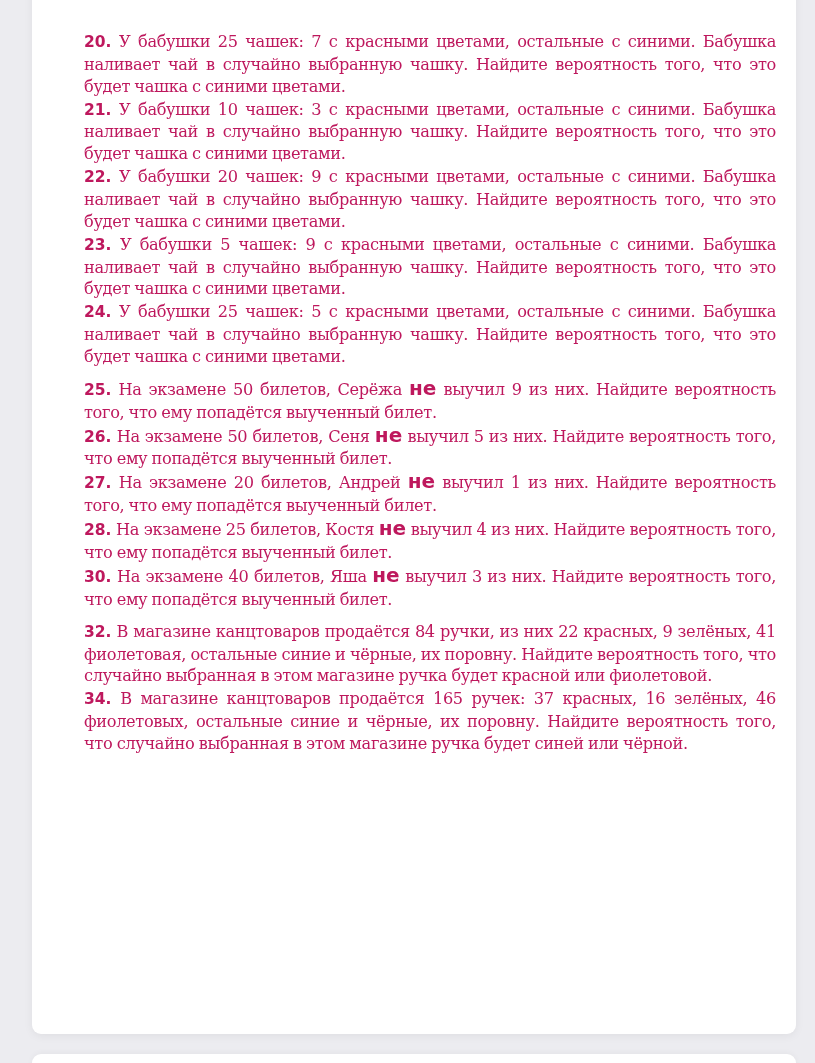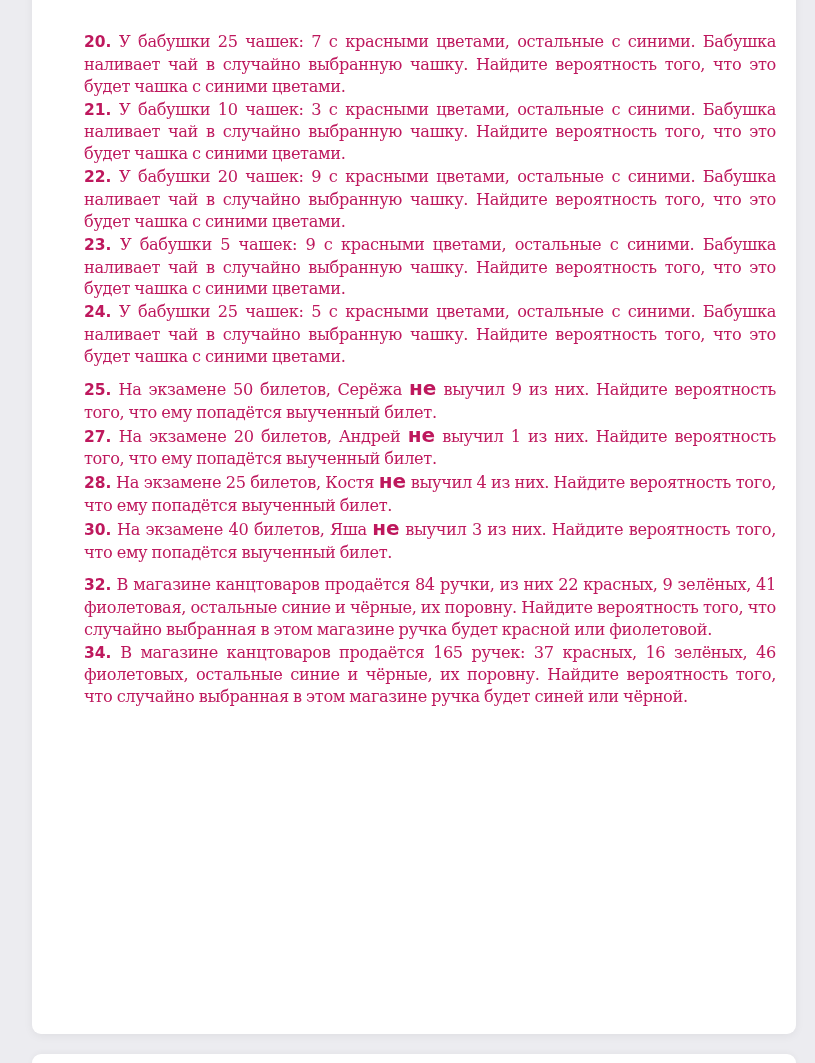--- a/index.html
+++ b/index.html
@@ -83,20 +83,21 @@
       <p class="problem"><span class="num">21.</span> <span>У бабушки 10 чашек: 3 с красными цветами, остальные с синими. Бабушка наливает чай в случайно выбранную чашку. Найдите вероятность того, что это будет чашка с синими цветами.</span></p>
       <p class="problem"><span class="num">22.</span> <span>У бабушки 20 чашек: 9 с красными цветами, остальные с синими. Бабушка наливает чай в случайно выбранную чашку. Найдите вероятность того, что это будет чашка с синими цветами.</span></p>
       <p class="problem"><span class="num">23.</span> <span>У бабушки 5 чашек: 9 с красными цветами, остальные с синими. Бабушка наливает чай в случайно выбранную чашку. Найдите вероятность того, что это будет чашка с синими цветами.</span></p>
       <p class="problem"><span class="num">24.</span> <span>У бабушки 25 чашек: 5 с красными цветами, остальные с синими. Бабушка наливает чай в случайно выбранную чашку. Найдите вероятность того, что это будет чашка с синими цветами.</span></p>
     </div>
 
     <div class="group-gap"></div>
 
     <div>
       <p class="problem"><span class="num">25.</span> <span>На экзамене 50 билетов, Серёжа</span> <span class="emph">не</span> <span>выучил 9 из них. Найдите вероятность того, что ему попадётся выученный билет.</span></p>
+      <p class="problem"><span class="num">26.</span> <span>На экзамене 50 билетов, Сеня</span> <span class="emph">не</span> <span>выучил 5 из них. Найдите вероятность того, что ему попадётся выученный билет.</span></p>
       <p class="problem"><span class="num">27.</span> <span>На экзамене 20 билетов, Андрей</span> <span class="emph">не</span> <span>выучил 1 из них. Найдите вероятность того, что ему попадётся выученный билет.</span></p>
       <p class="problem"><span class="num">28.</span> <span>На экзамене 25 билетов, Костя</span> <span class="emph">не</span> <span>выучил 4 из них. Найдите вероятность того, что ему попадётся выученный билет.</span></p>
       <p class="problem"><span class="num">30.</span> <span>На экзамене 40 билетов, Яша</span> <span class="emph">не</span> <span>выучил 3 из них. Найдите вероятность того, что ему попадётся выученный билет.</span></p>
     </div>
 
     <div class="group-gap"></div>
 
     <div>
       <p class="problem"><span class="num">32.</span> <span>В магазине канцтоваров продаётся 84 ручки, из них 22 красных, 9 зелёных, 41 фиолетовая, остальные синие и чёрные, их поровну. Найдите вероятность того, что случайно выбранная в этом магазине ручка будет красной или фиолетовой.</span></p>
       <p class="problem"><span class="num">34.</span> <span>В магазине канцтоваров продаётся 165 ручек: 37 красных, 16 зелёных, 46 фиолетовых, остальные синие и чёрные, их поровну. Найдите вероятность того, что случайно выбранная в этом магазине ручка будет синей или чёрной.</span></p>

